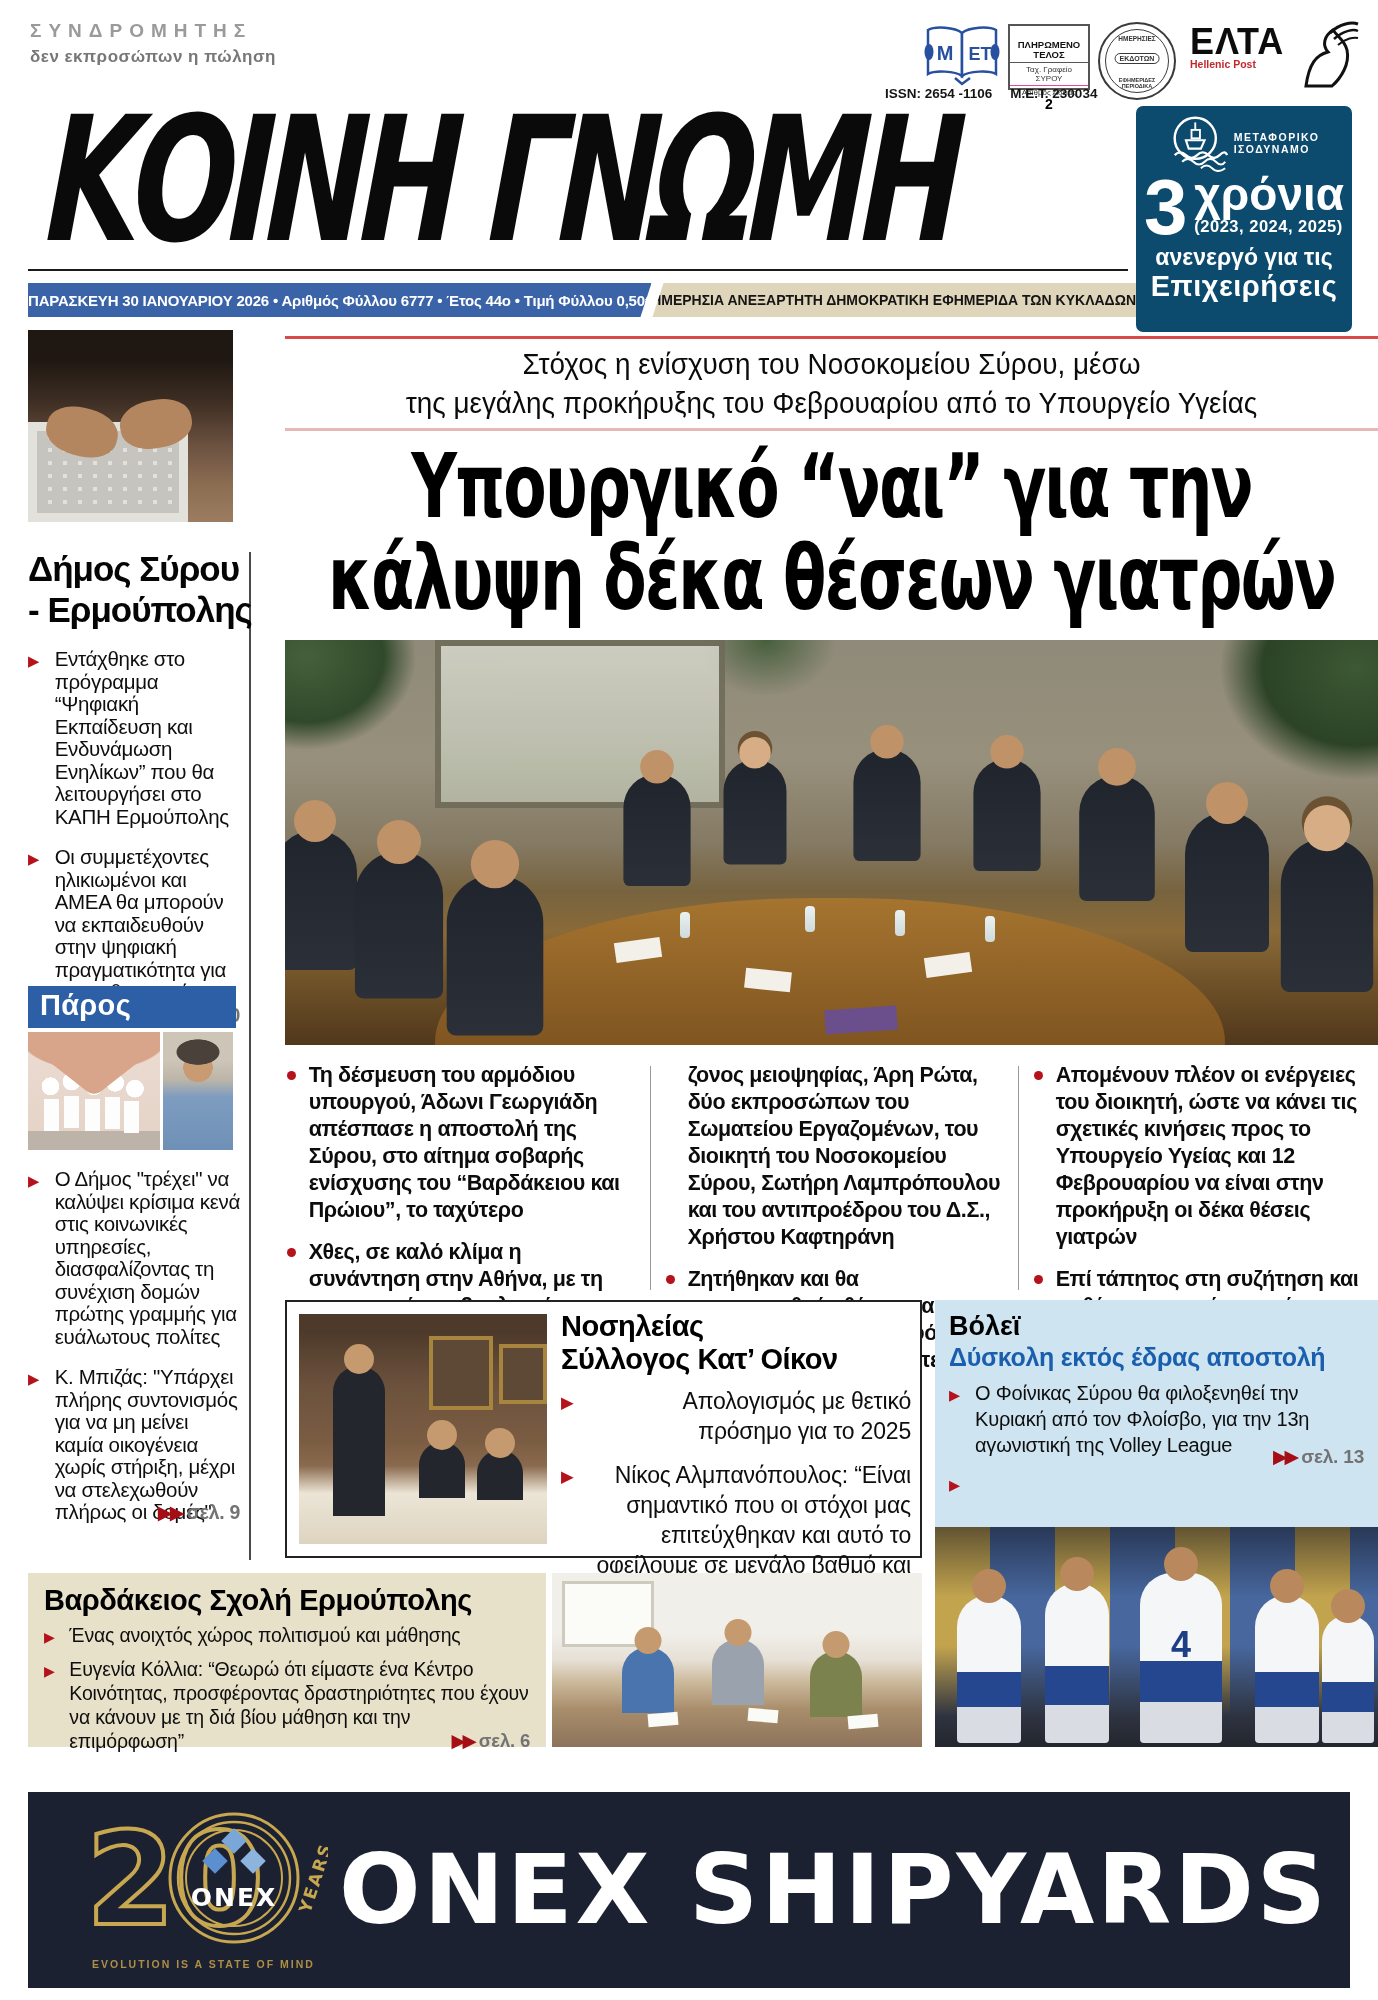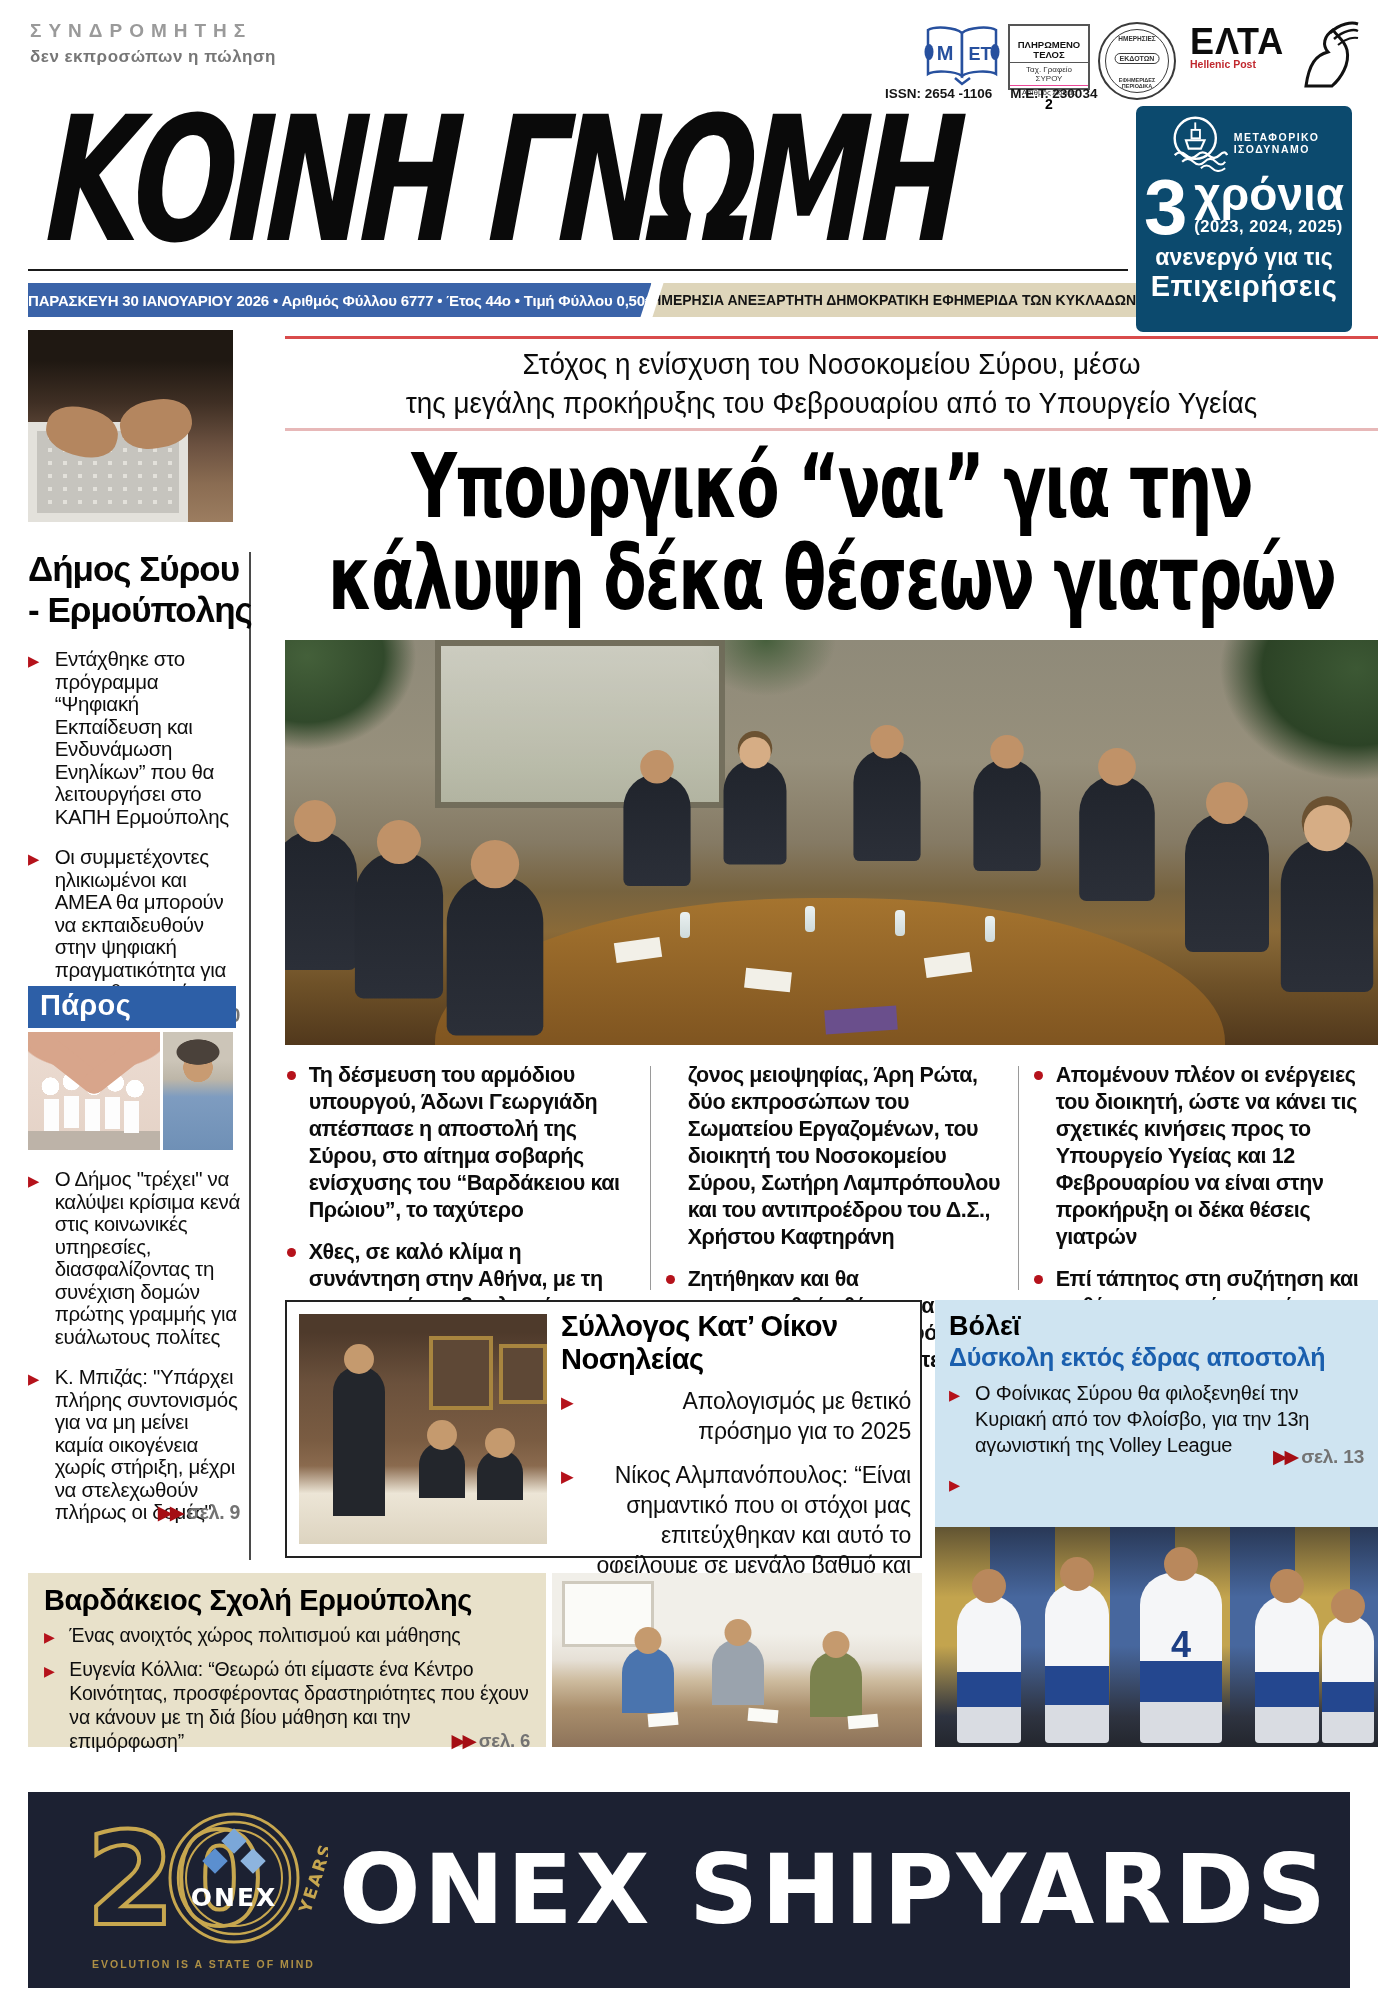--- a/index.html
+++ b/index.html
@@ -377,22 +377,22 @@
   <div class="abs nursing-box" style="left:285px;top:1300px;">
     <div class="photo meeting-photo" style="left:12px;top:12px;width:248px;height:230px;">
       <div class="nr-frame" style="left:130px;top:22px;width:56px;height:66px;"></div>
       <div class="nr-frame" style="left:200px;top:30px;width:40px;height:52px;"></div>
       <div class="nr-person" style="left:34px;top:52px;width:52px;height:150px;"></div>
       <div class="nr-person" style="left:120px;top:128px;width:46px;height:56px;"></div>
       <div class="nr-person" style="left:178px;top:136px;width:46px;height:50px;"></div>
     </div>
     <div class="abs" style="left:274px;top:8px;width:350px;">
       <div class="nursing-title">
+        <div>Νοσηλείας</div>
         <div>Σύλλογος Κατ’ Οίκον</div>
-        <div>Νοσηλείας</div>
       </div>
       <div class="nursing-bullets" style="margin-top:10px;">
         <div class="tb">
           <span>Απολογισμός με θετικό πρόσημο για το 2025</span>
         </div>
         <div class="tb">
           <span>Νίκος Αλμπανόπουλος: “Είναι σημαντικό που οι στόχοι μας επιτεύχθηκαν και αυτό το οφείλουμε σε μεγάλο βαθμό και στην τοπική κοινωνία”</span>
           <span class="pref"><span class="arr"></span><span>σελ. 7</span></span>
         </div>
       </div>

